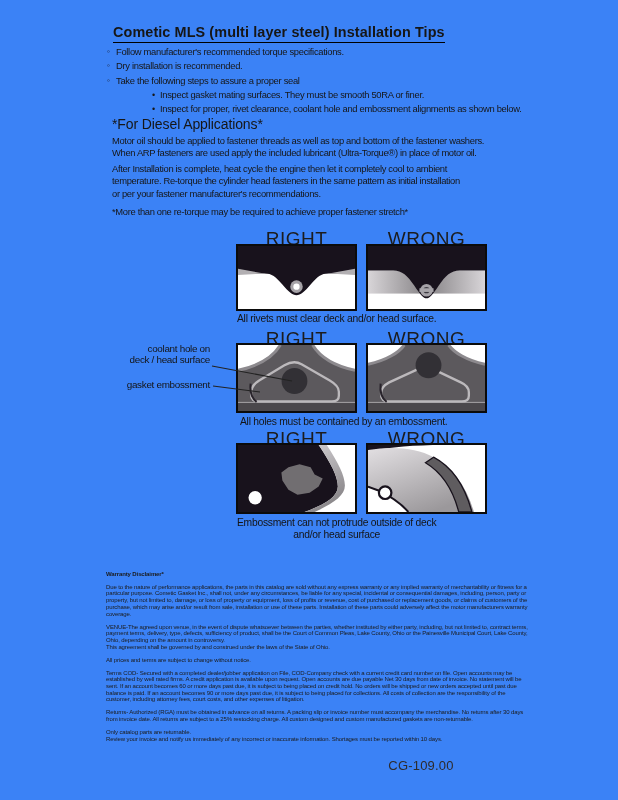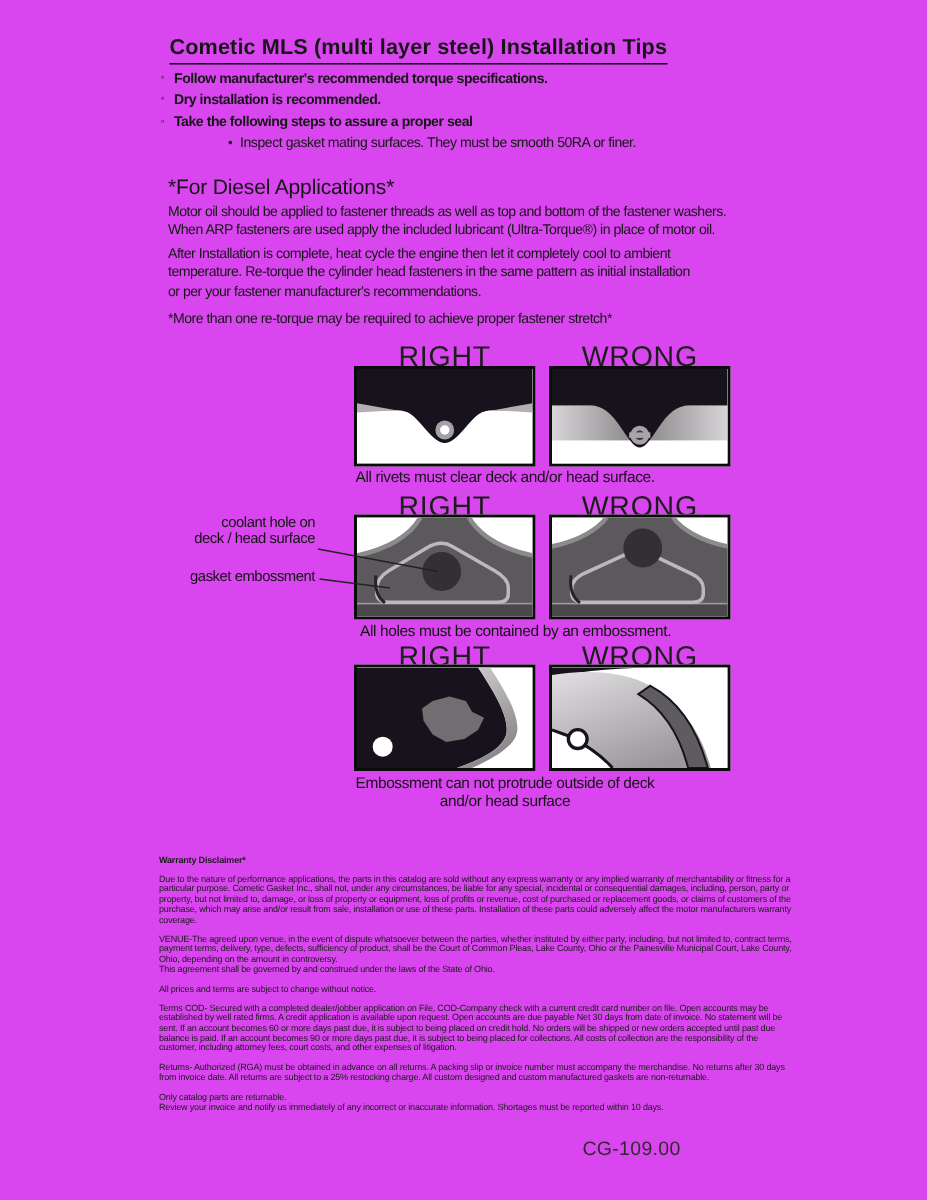--- a/index.html
+++ b/index.html
@@ -1,28 +1,28 @@
 <!DOCTYPE html>
 <html><head>
 <meta charset="utf-8">
 <style>
   html,body{margin:0;padding:0;background:#ffffff;}
   .page{
-    position:relative;width:618px;height:800px;background:#d946ef;overflow:hidden;
+    position:relative;width:618px;height:800px;background:#3b82f6;overflow:hidden;
     font-family:"Liberation Sans","DejaVu Sans",sans-serif;color:#161616;
   }
   .abs{position:absolute;}
   
   .title{
     left:113px;top:24px;font-size:14.4px;font-weight:bold;
     border-bottom:1.6px solid #000;padding-bottom:2px;letter-spacing:0.1px;
   }
   
   .tips{left:107px;top:45px;width:470px;font-size:9.4px;letter-spacing:-0.3px;}
-  .tips .b{height:14.3px;line-height:14.3px;white-space:nowrap;font-weight:bold;}
+  .tips .b{height:14.3px;line-height:14.3px;white-space:nowrap;}
   .tips .b .mk{display:inline-block;width:9px;font-size:8px;vertical-align:top;}
   .tips .sb{height:14.3px;line-height:14.3px;padding-left:45px;white-space:nowrap;}
   .tips .sb .mk2{display:inline-block;width:8px;font-size:9px;vertical-align:top;}
   
   .dieselh{left:112px;top:116px;font-size:14px;font-weight:normal;letter-spacing:-0.1px;}
   .bodytxt{font-size:9.4px;line-height:12.35px;letter-spacing:-0.33px;white-space:nowrap;}
   .p1{left:112px;top:135px;}
   .p2{left:112px;top:163px;}
   .note{left:112px;top:206px;font-size:9.4px;letter-spacing:-0.33px;white-space:nowrap;}
   
@@ -45,20 +45,21 @@
 
 <div class="page">
 
   <div class="abs title">Cometic MLS (multi layer steel) Installation Tips</div>
 
   <div class="abs tips">
     <div class="b"><span class="mk">◦</span><span>Follow manufacturer's recommended torque specifications.</span></div>
     <div class="b"><span class="mk">◦</span><span>Dry installation is recommended.</span></div>
     <div class="b"><span class="mk">◦</span><span>Take the following steps to assure a proper seal</span></div>
     <div class="sb"><span class="mk2">•</span><span>Inspect gasket mating surfaces.  They must be smooth 50RA or finer.</span></div>
+    <div class="sb"><span class="mk2">•</span><span>Inspect for proper, rivet clearance, coolant hole and embossment alignments as shown below.</span></div>
   </div>
 
   <div class="abs dieselh">*For Diesel Applications*</div>
 
   <div class="abs bodytxt p1">
     <div>Motor oil should be applied to fastener threads as well as top and bottom of the fastener washers.</div>
     <div>When ARP fasteners are used apply the included lubricant (Ultra-Torque®) in place of motor oil.</div>
   </div>
 
   <div class="abs bodytxt p2">

